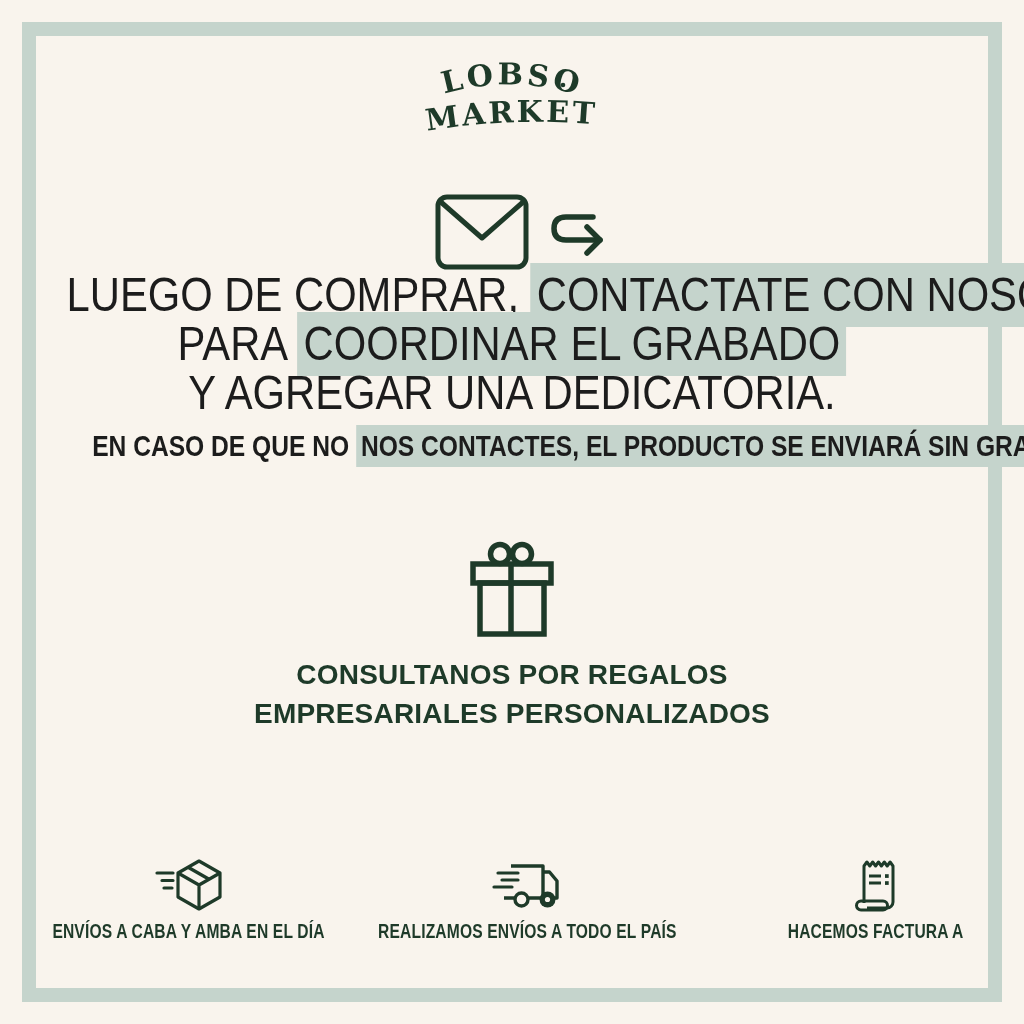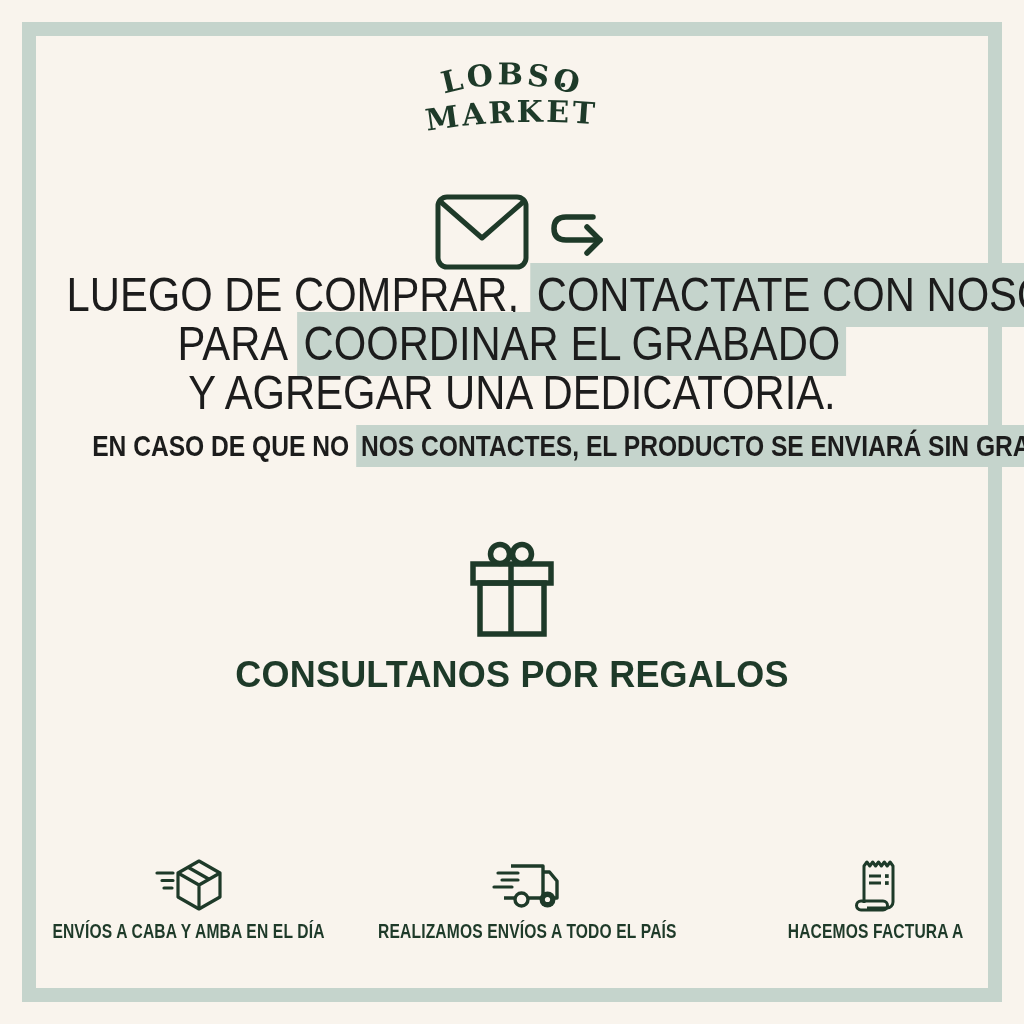--- a/index.html
+++ b/index.html
@@ -43,21 +43,21 @@
     transform: scaleX(0.82); transform-origin: 50% 50%;
   }
   .note .hl { padding: 4px 6px 5px; }
 
   .gift { top: 541px; }
 
   .green-heading {
     position: absolute; top: 656px; left: 0; width: 100%;
     text-align: center;
     color: #1e3a29;
-    font-size: 36px; font-weight: 700; line-height: 38.5px;
+    font-size: 28px; font-weight: 700; line-height: 38.5px;
     letter-spacing: 0.2px;
   }
 
   .footer-item {
     position: absolute; top: 855px;
     width: 400px; margin-left: -200px;
     display: flex; flex-direction: column; align-items: center;
   }
   .footer-item .icon-wrap {
     height: 58px; display: flex; align-items: flex-end; justify-content: center;
@@ -119,20 +119,21 @@
 <svg class="center-x gift" width="92" height="98" viewBox="0 0 92 98">
   <circle class="stroke" cx="34" cy="13" r="9.5" stroke-width="5.5"></circle>
   <circle class="stroke" cx="56" cy="13" r="9.5" stroke-width="5.5"></circle>
   <rect class="stroke" x="7" y="23" width="78" height="19" stroke-width="5.5"></rect>
   <rect class="stroke" x="14" y="42" width="64" height="51" stroke-width="5.5"></rect>
   <line class="stroke" x1="45" y1="23" x2="45" y2="93" stroke-width="5.5"></line>
 </svg>
 
 <div class="green-heading">
   <div>CONSULTANOS POR REGALOS</div>
+  <div>EMPRESARIALES PERSONALIZADOS</div>
 </div>
 
 <div class="footer-item fi-1">
   <div class="icon-wrap">
     <svg width="68" height="56" viewBox="0 0 68 56">
       <path class="stroke" d="M44,4 L65,16 V40 L44,52 L23,40 V16 Z" stroke-width="3.2" stroke-linejoin="round"></path>
       <path class="stroke" d="M23,16 L44,28 L65,16 M44,28 V52" stroke-width="3.2" stroke-linejoin="round"></path>
       <path class="stroke" d="M33.5,10.5 L54.5,22.5" stroke-width="3.2"></path>
       <path class="stroke" d="M2,16 H18 M7,23.5 H18 M9,31 H17" stroke-width="3.2" stroke-linecap="round"></path>
     </svg>

